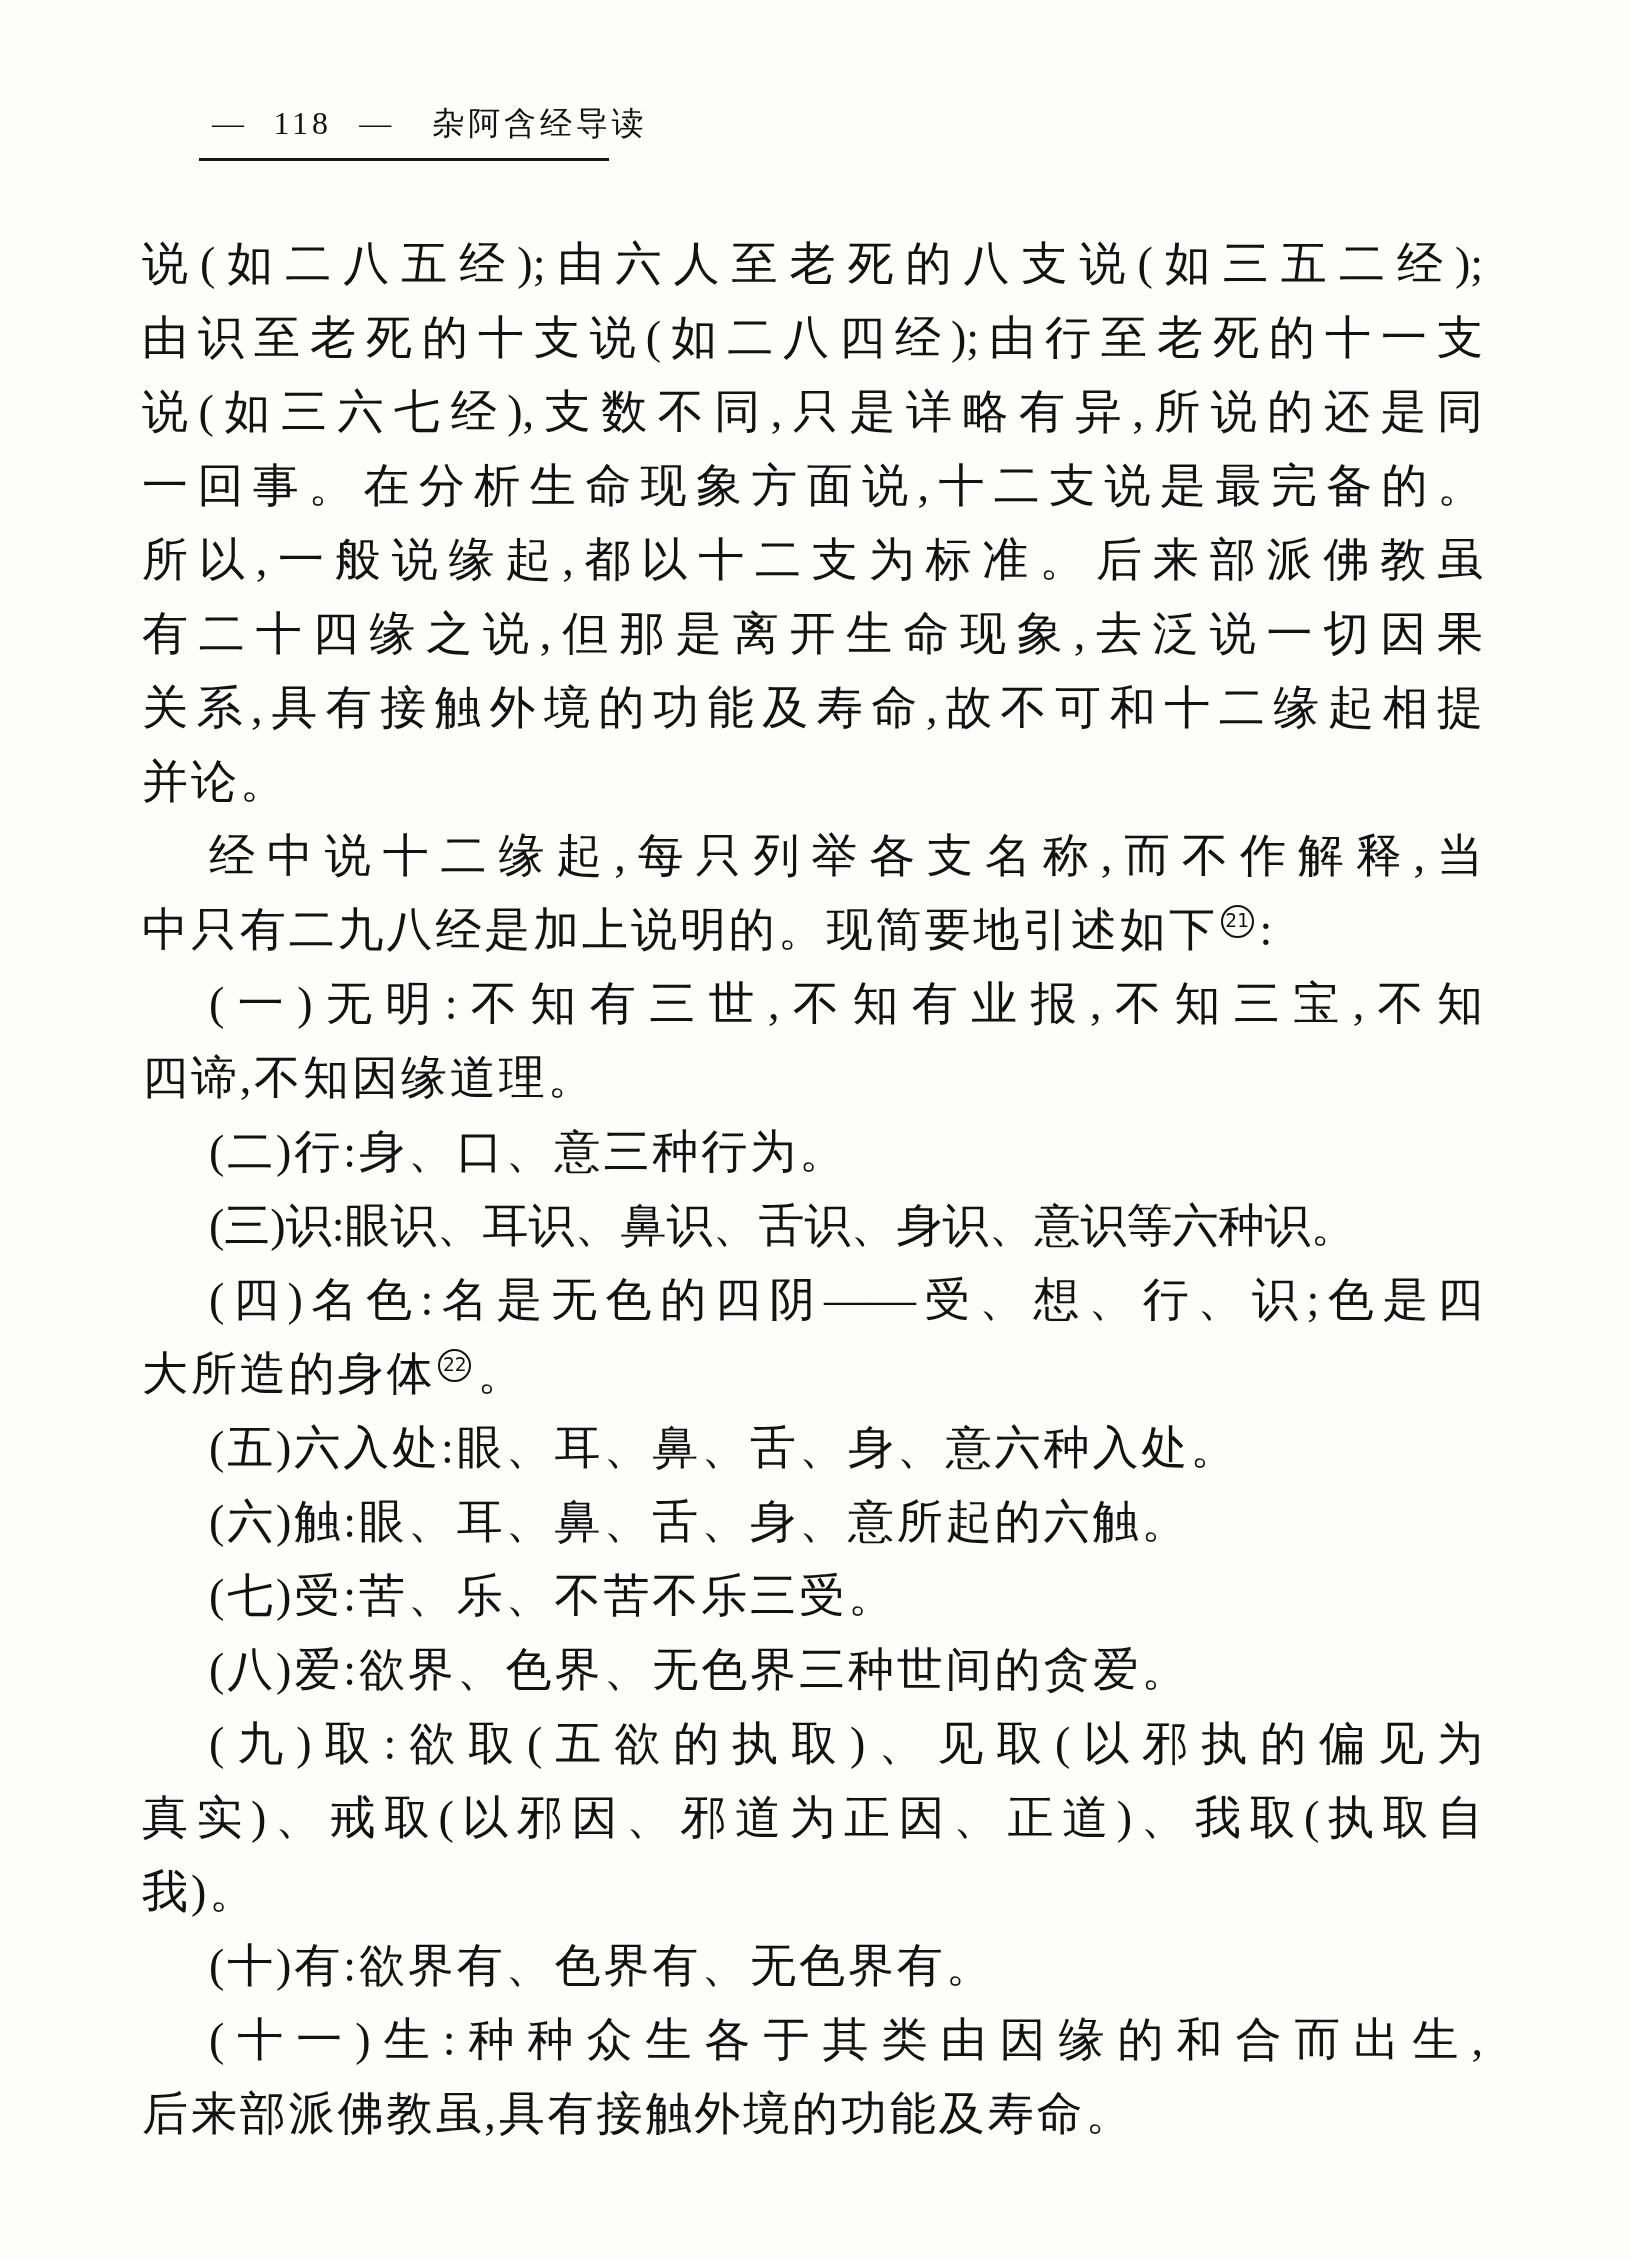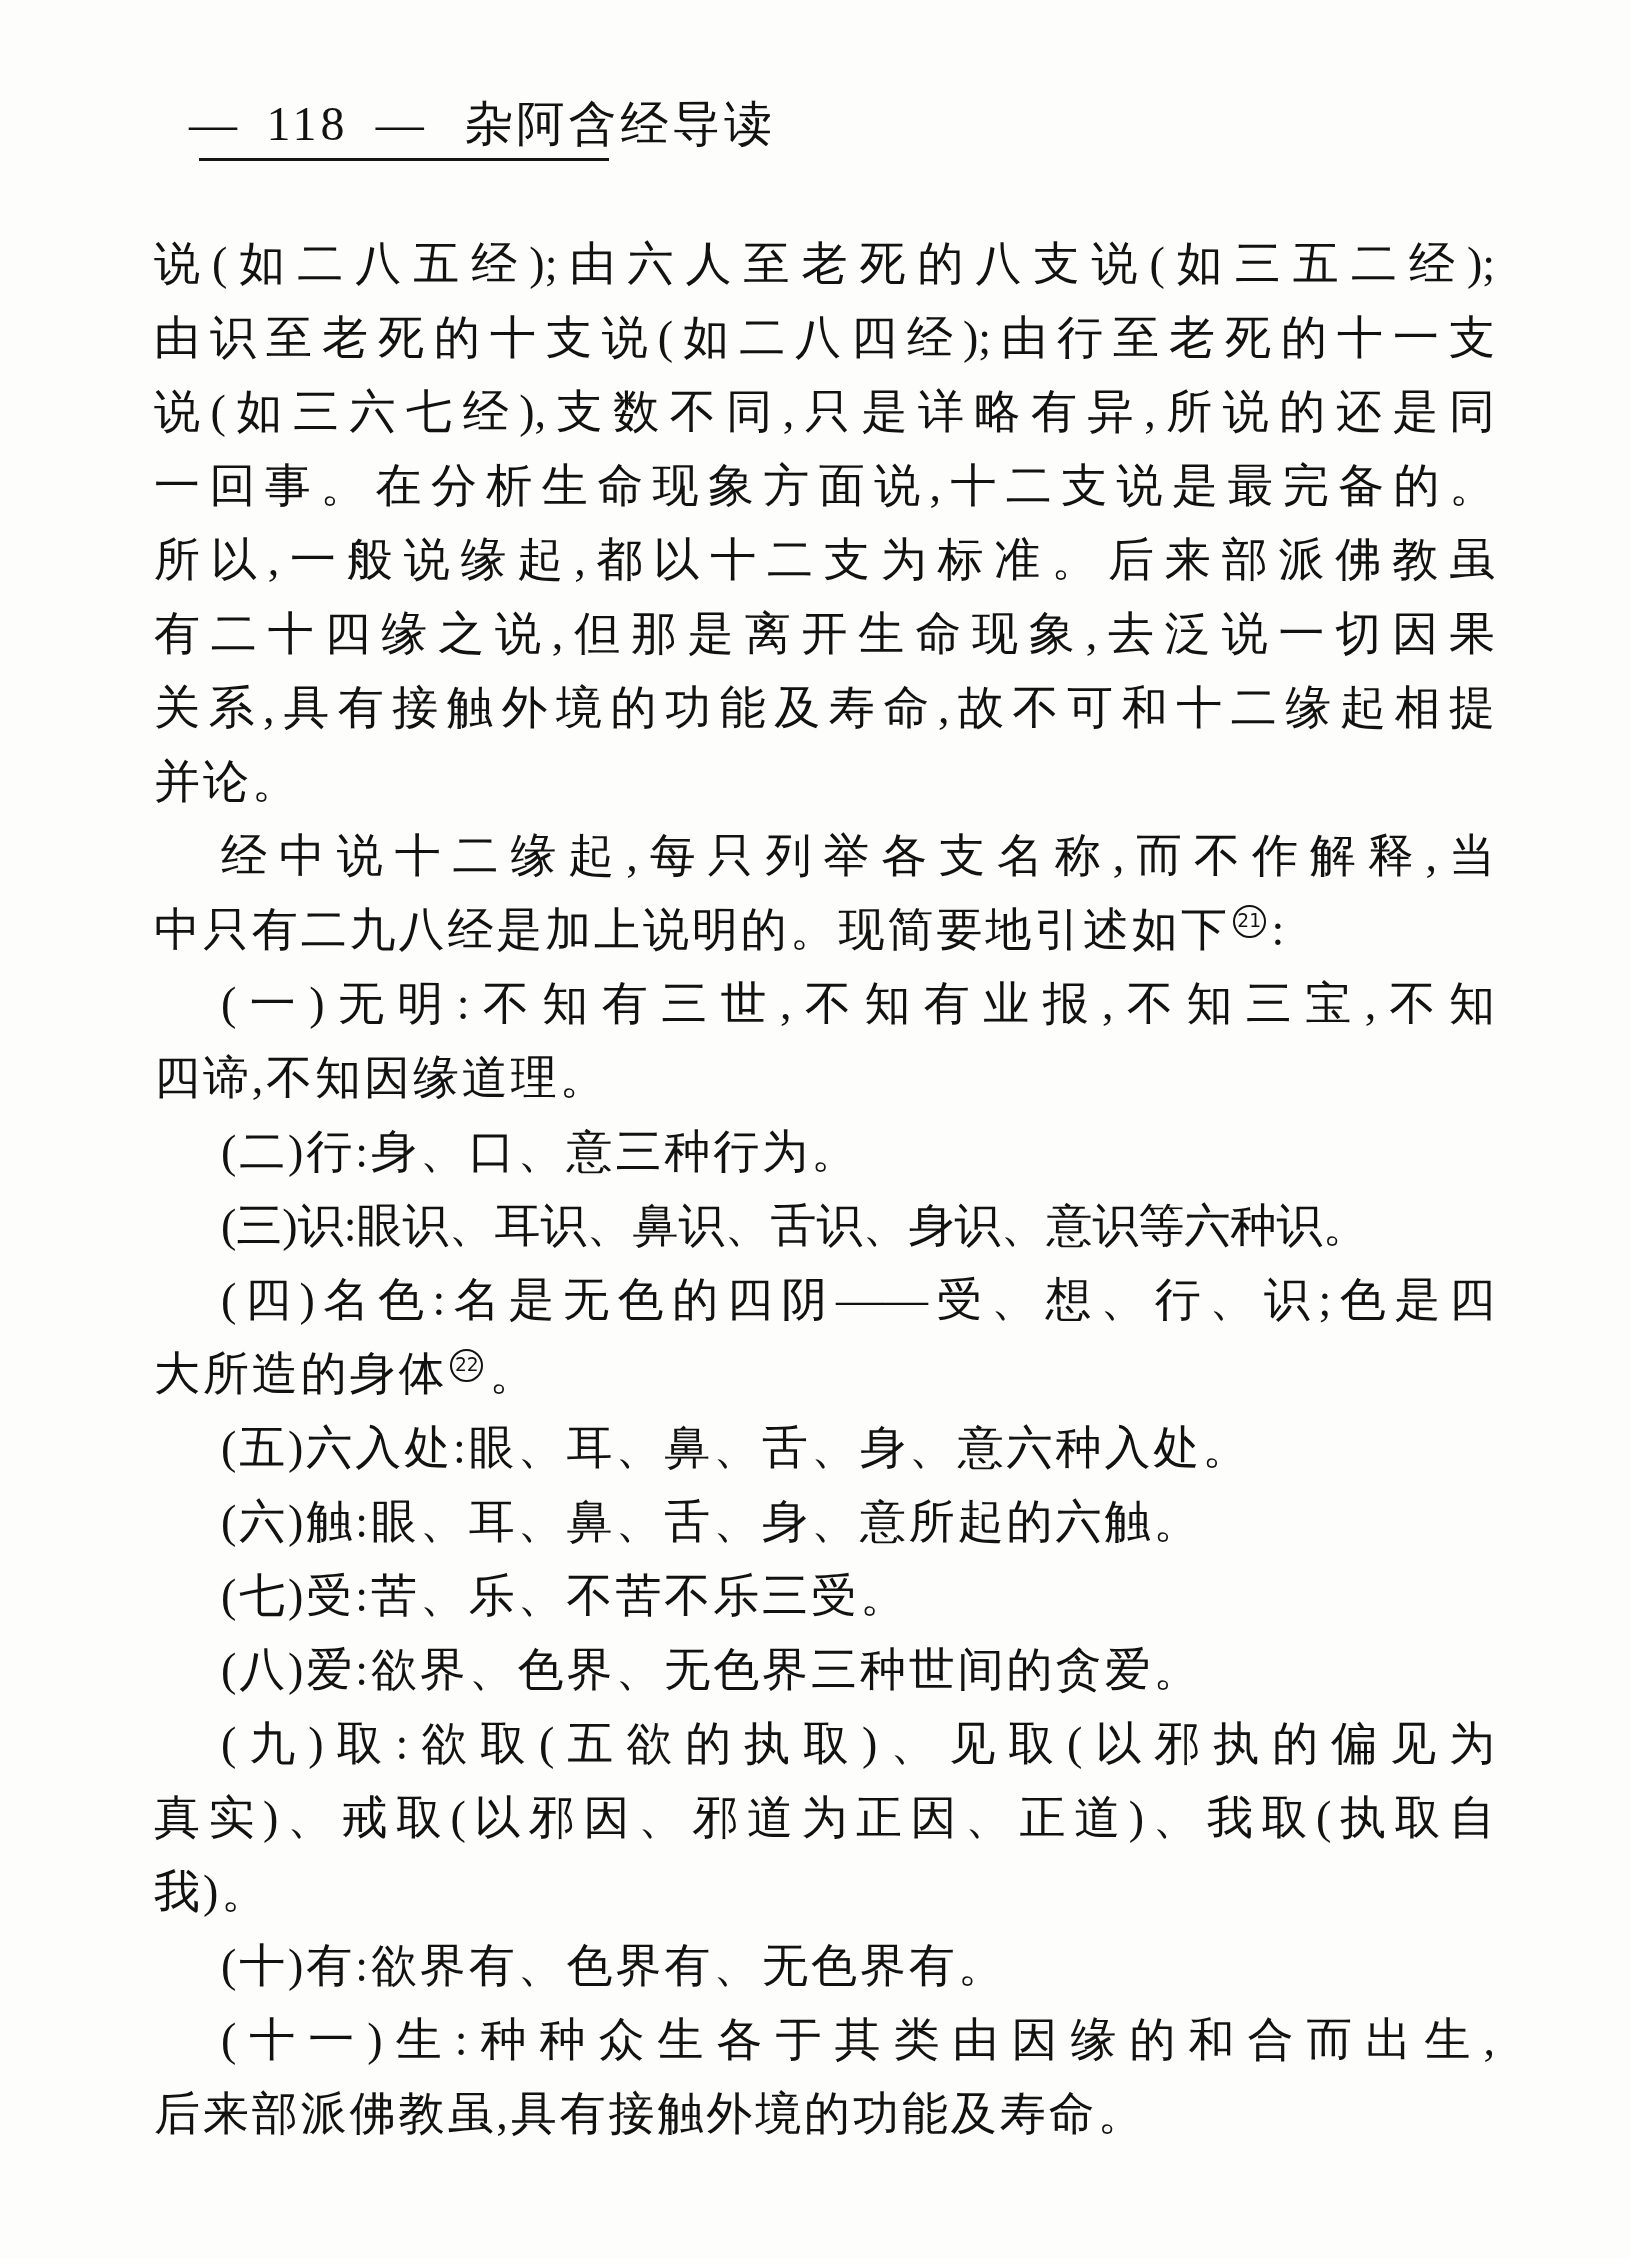--- a/index.html
+++ b/index.html
@@ -6,39 +6,38 @@
   .page {
     position:relative;
     width:1631px; height:2259px;
     margin:0 auto;
     background:#fdfdfc;
     font-family:"Liberation Serif", serif;
     color:#121212;
     overflow:hidden;
   }
   .page-header {
-    position:absolute; left:189px; top:100px;
-    font-size:48px; line-height:47px;
+    position:absolute; left:212px; top:100px;
+    font-size:32px; line-height:47px;
     white-space:nowrap;
     letter-spacing:2px;
   }
   .page-header .dash { display:inline-block; }
   .page-header .pgnum { display:inline-block; margin:0 27.4px; letter-spacing:3.9px; }
   .page-header .btitle { display:inline-block; margin-left:39px; letter-spacing:3.9px; }
   .header-rule {
     position:absolute; left:199px; top:158px;
     width:410px; height:2.9px; background:#161616;
   }
   .body-text {
     position:absolute; left:142px; top:227px;
     width:1341px;
     font-size:46px;
     letter-spacing:2.9px;
     line-height:74px;
-    margin-left:12px;
   }
   .line { height:74px; white-space:nowrap; }
   .line.indent { padding-left:67px; }
   .line.fill {
     white-space:normal;
     letter-spacing:0;
     text-align:justify;
     text-align-last:justify;
     overflow:hidden;
   }

